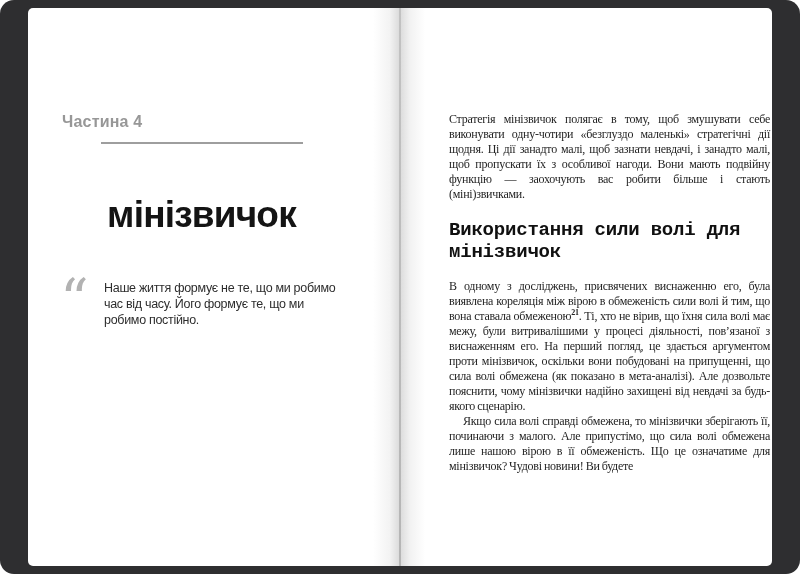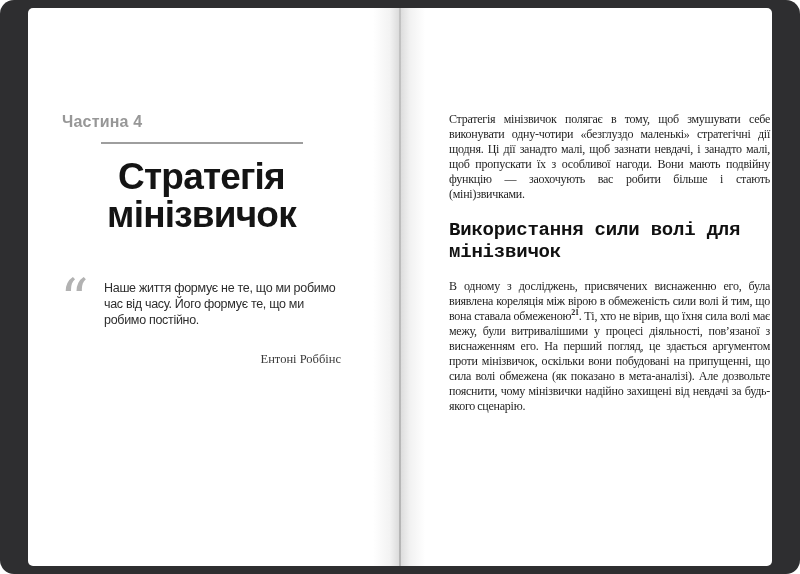--- a/index.html
+++ b/index.html
@@ -43,31 +43,31 @@
 </head>
 <body>
 
 <div class="canvas">
   <div class="frame">
     <div class="spread">
 
       <div class="page left">
         <div class="part-label">Частина 4</div>
         <div class="part-rule"></div>
-        <h1 class="book-title"><span>Стратегія</span><br><span>мінізвичок</span></h1>
+        <h1 class="book-title"><br><span>мінізвичок</span></h1>
         <div class="quote">
           <span class="qmark">“</span>
           <p class="qtext">Наше життя формує не те, що ми робимо час від часу. Його формує те, що ми робимо постійно.</p>
-          <p class="qauthor">Ентоні Роббінс</p>
         </div>
       </div>
 
       <div class="spine"></div>
 
       <div class="page right body-col">
         <p>Стратегія мінізвичок полягає в тому, щоб змушувати себе виконувати одну-чотири «безглуздо маленькі» стратегічні дії щодня. Ці дії занадто малі, щоб зазнати невдачі, і занадто малі, щоб пропускати їх з особливої нагоди. Вони мають подвійну функцію — заохочують вас робити більше і стають (міні)звичками.</p>
         <h2 class="section-heading">Використання сили волі для мінізвичок</h2>
         <p><span>В одному з досліджень, присвячених виснаженню его, була виявлена кореляція між вірою в обмеженість сили волі й тим, що вона ставала обмеженою</span><sup>21</sup><span>. Ті, хто не вірив, що їхня сила волі має межу, були витривалішими у процесі діяльності, пов’язаної з виснаженням его. На перший погляд, це здається аргументом проти мінізвичок, оскільки вони побудовані на припущенні, що сила волі обмежена (як показано в мета-аналізі). Але дозвольте пояснити, чому мінізвички надійно захищені від невдачі за будь-якого сценарію.</span></p>
+        <p class="indent">Якщо сила волі справді обмежена, то мінізвички зберігають її, починаючи з малого. Але припустімо, що сила волі обмежена лише нашою вірою в її обмеженість. Що це означатиме для мінізвичок? Чудові новини! Ви будете</p>
       </div>
 
     </div>
   </div>
 </div>
 
 </body></html>

